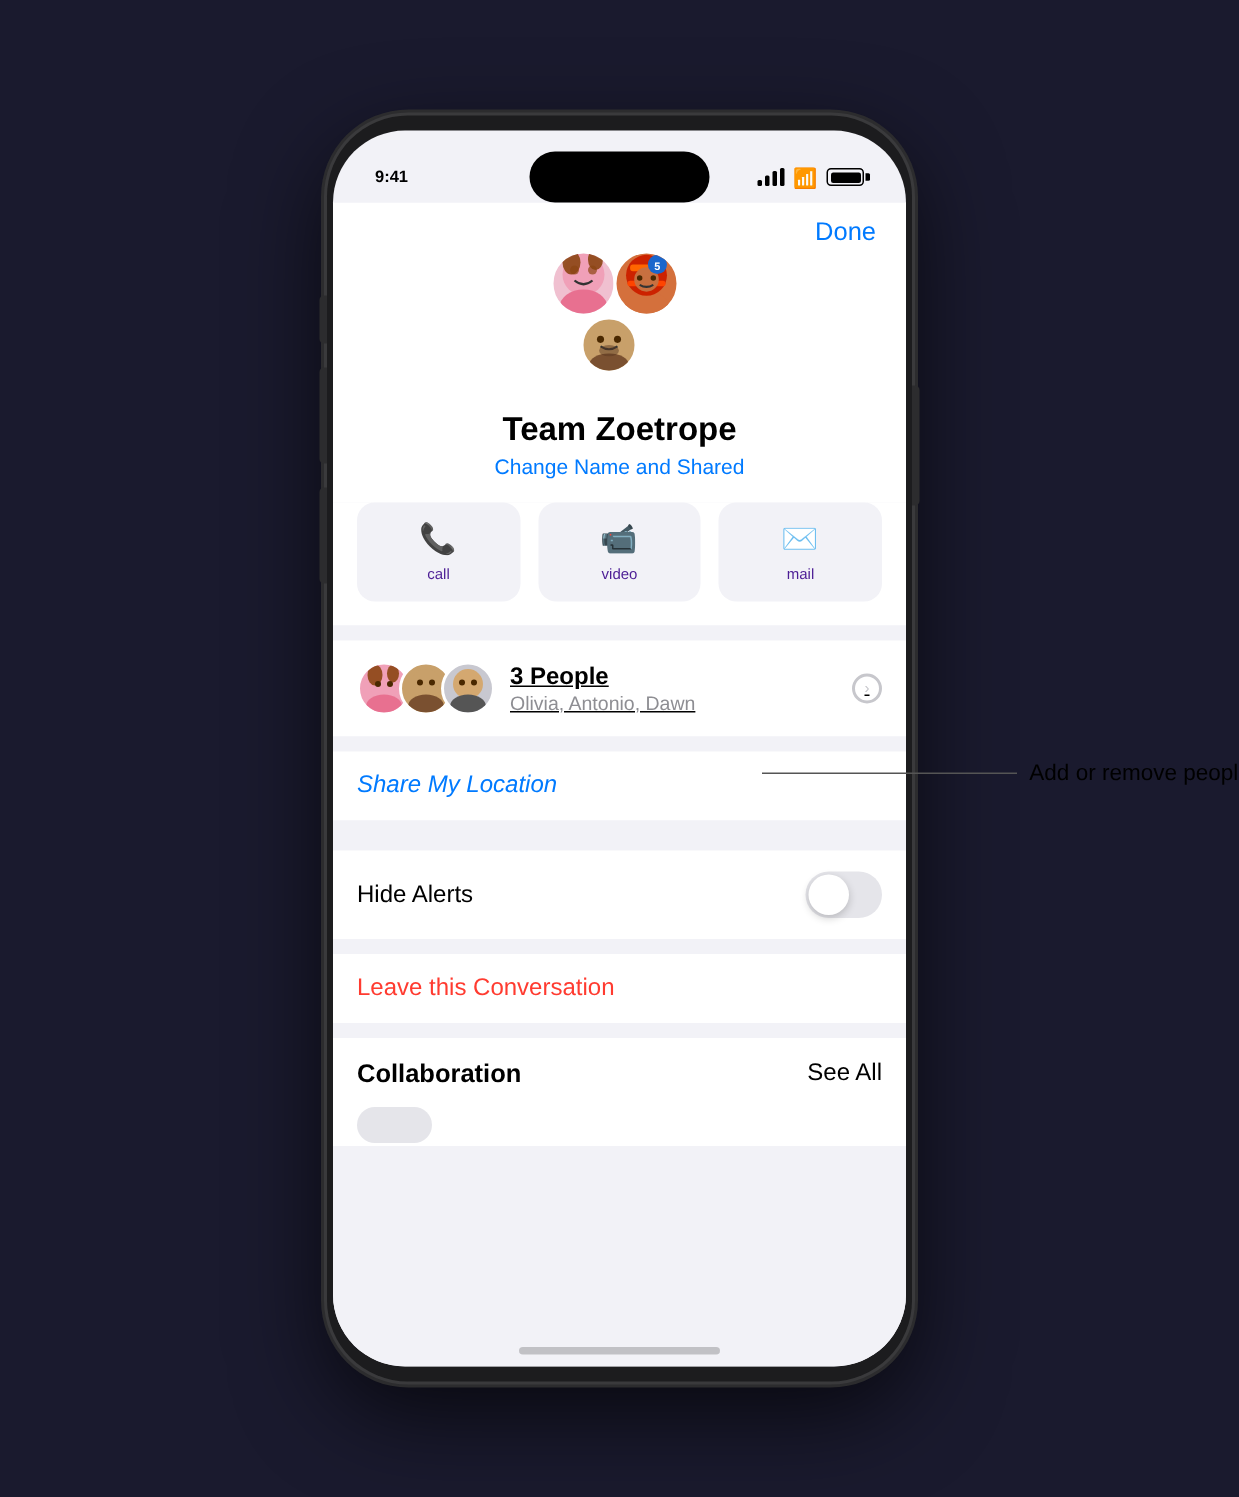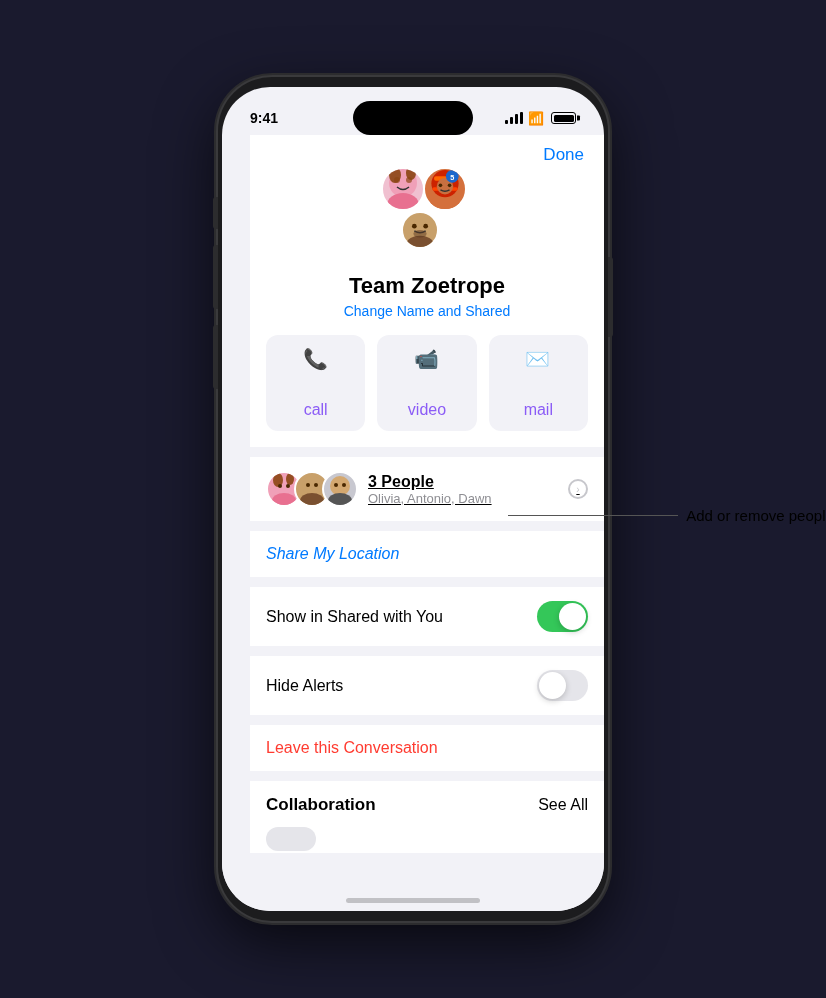--- a/index.html
+++ b/index.html
@@ -36,21 +36,21 @@
     
     .status-bar {
       display: flex;
       justify-content: space-between;
       align-items: center;
       padding: 14px 28px 0;
       height: 48px;
       background: transparent;
     }
     .status-time {
-      font-size: 14px;
+      font-size: 11px;
       font-weight: 600;
       color: #000;
       text-align: right;
     }
     .status-icons {
       display: flex;
       align-items: center;
       gap: 6px;
     }
     .signal-bars {
@@ -149,21 +149,20 @@
 
     
     .main-content {
       position: absolute;
       top: 48px;
       left: 0;
       right: 0;
       bottom: 0;
       background: #f2f2f7;
       overflow: hidden;
-      padding-left: 28px;
     }
 
     
     .done-btn {
       position: absolute;
       top: 10px;
       right: 20px;
       color: #007aff;
       font-size: 17px;
       font-weight: 400;
@@ -260,23 +259,22 @@
       gap: 6px;
       cursor: pointer;
     }
 
     .action-btn-icon {
       font-size: 20px;
       color: #007aff;
     }
 
     .action-btn-label {
-      font-size: 16px;
-      color: #8b5cf6;
-      margin-top: 24px;
+      font-size: 10px;
+      color: #4c1d95;
     }
 
     
     .section-gap {
       height: 10px;
       background: #f2f2f7;
     }
 
     .section-card {
       background: #fff;
@@ -597,28 +595,20 @@
         <div class="section-gap"></div>
 
         <div class="section-card">
           <div class="section-row">
             <span class="share-location-text">Share My Location</span>
           </div>
         </div>
 
         <div class="section-gap"></div>
 
-        <div class="section-card">
-          <div class="section-row">
-            <span class="row-label">Show in Shared with You</span>
-            <div class="toggle toggle-on">
-              <div class="toggle-knob"></div>
-            </div>
-          </div>
-        </div>
 
         <div class="section-gap"></div>
 
         <div class="section-card">
           <div class="section-row">
             <span class="row-label">Hide Alerts</span>
             <div class="toggle toggle-off">
               <div class="toggle-knob"></div>
             </div>
           </div>

